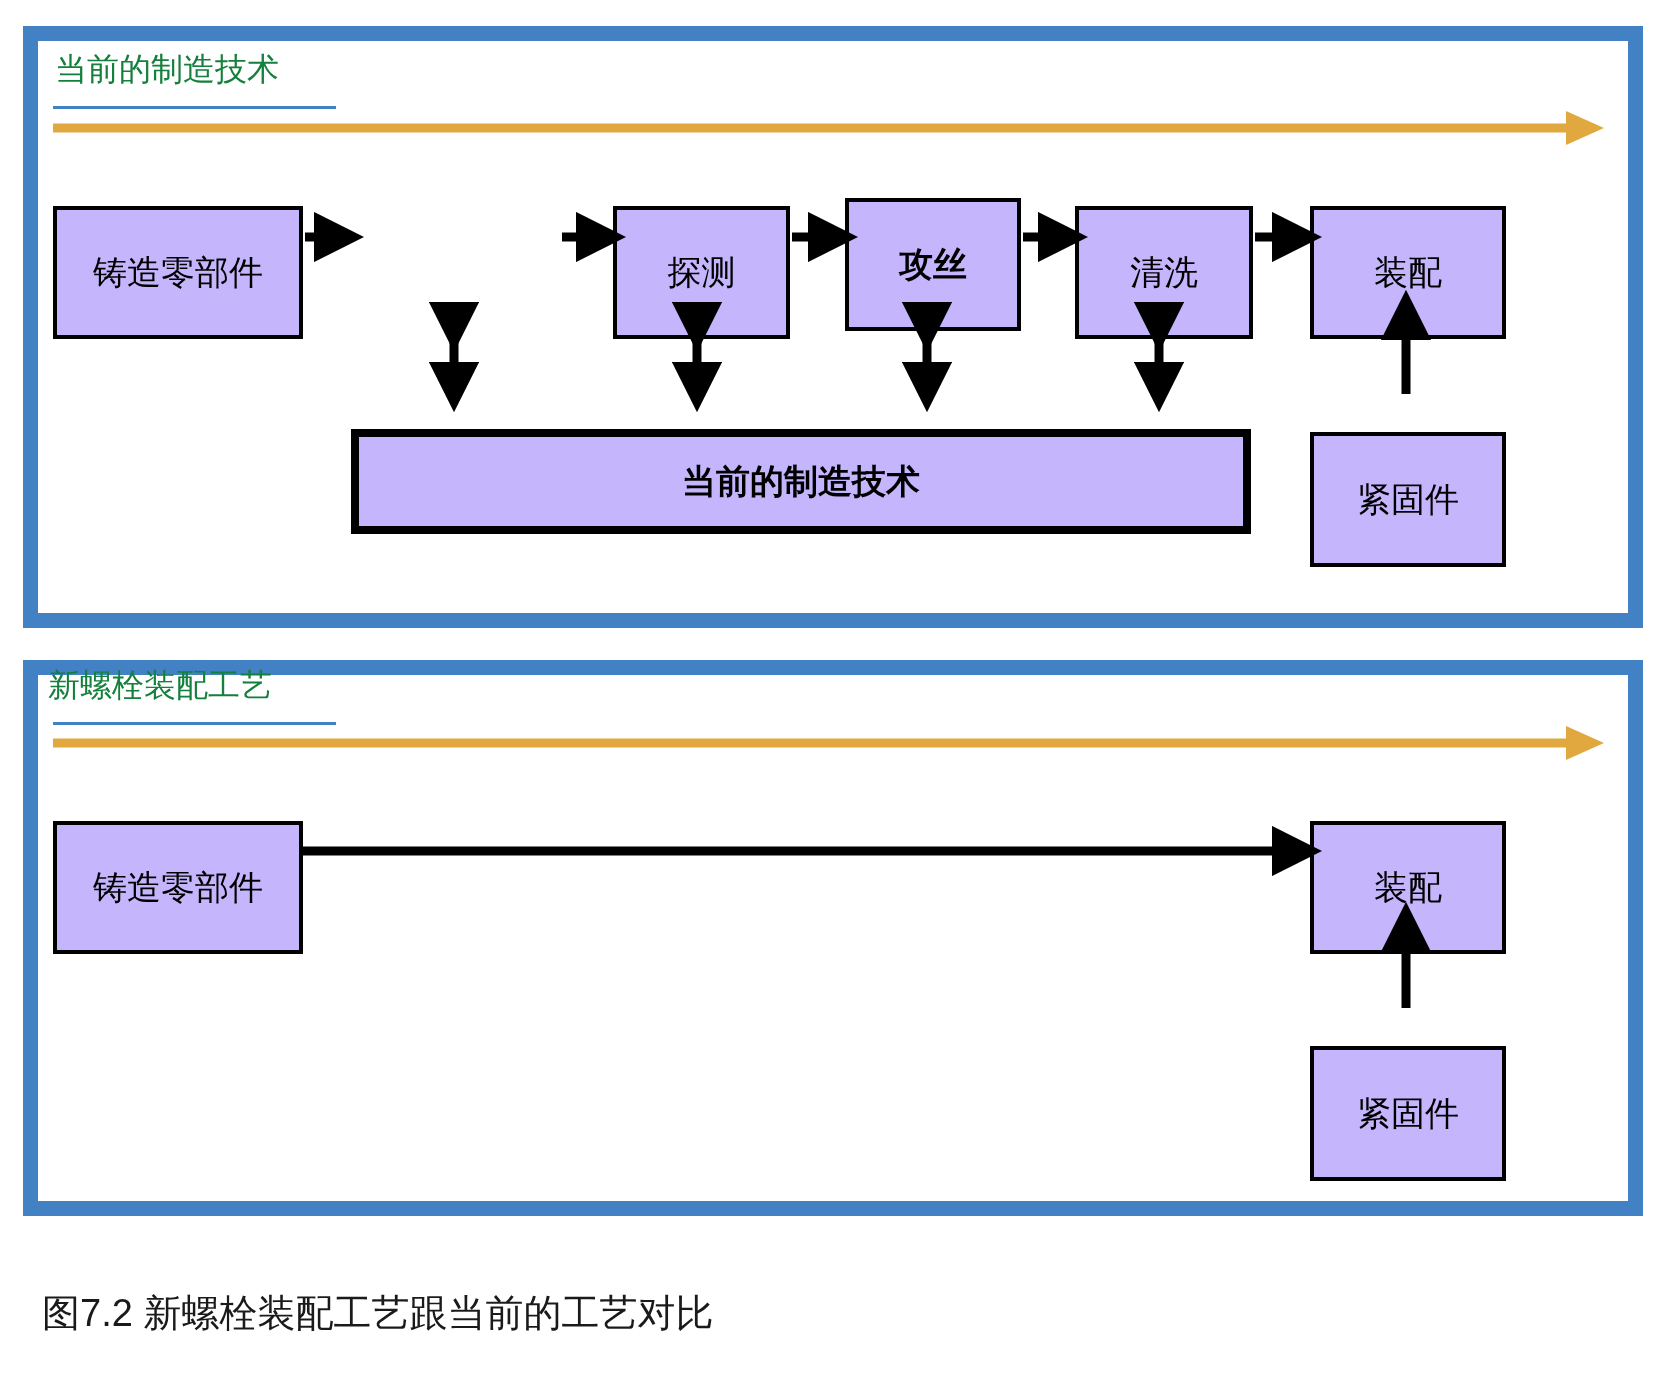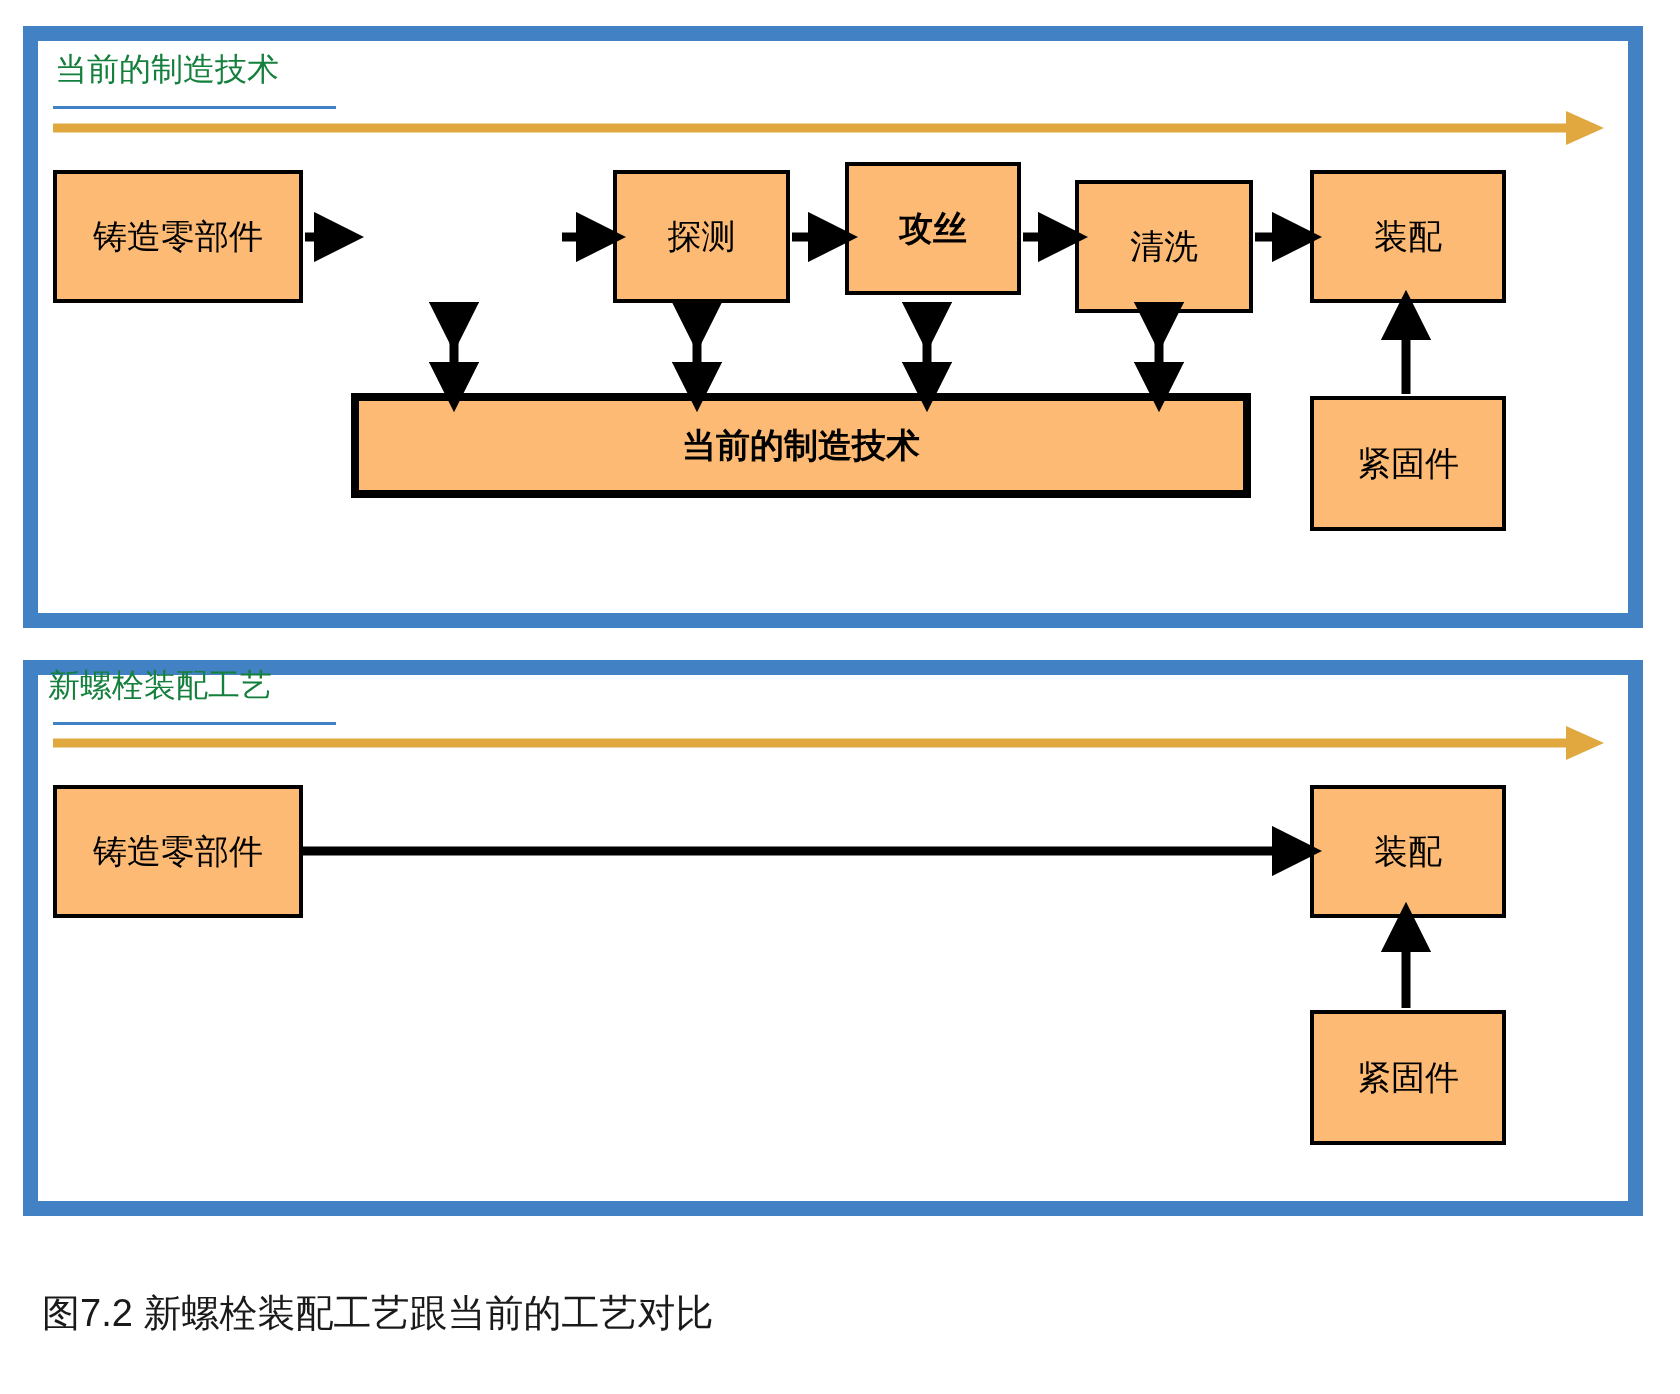--- a/index.html
+++ b/index.html
@@ -44,28 +44,29 @@
     position: absolute;
     height: 3px;
     background: #4282c4;
   }
 
   
   .pbox {
     position: absolute;
     box-sizing: border-box;
     border: 4px solid #000000;
-    background: #fdba74;
+    background: #c4b5fd;
     display: flex;
     align-items: center;
     justify-content: center;
     color: #000000;
     font-size: 34px;
     font-family: "Liberation Sans", "DejaVu Sans", sans-serif;
     white-space: nowrap;
+    margin-top: 36px;
   }
   .pbox.thick {
     border-width: 8px;
     font-weight: bold;
   }
 
   
   .arrows {
     position: absolute;
     left: 0; top: 0;
@@ -92,21 +93,21 @@
 <div class="page">
 
   <div class="panel" id="panel-current"></div>
 
   <div class="panel-title" style="left:55px; top:52px;">当前的制造技术</div>
   <div class="title-underline" style="left:53px; top:106px; width:283px;"></div>
 
   <div class="pbox" style="left:53px;  top:170px; width:250px; height:133px;">铸造零部件</div>
   <div class="pbox" style="left:613px; top:170px; width:177px; height:133px;text-align:right;">探测</div>
   <div class="pbox" style="left:845px; top:162px; width:176px; height:133px;font-weight:bold;">攻丝</div>
-  <div class="pbox" style="left:1075px; top:180px; width:178px; height:133px;">清洗</div>
+  <div class="pbox" style="left:1075px; top:170px; width:178px; height:133px;">清洗</div>
   <div class="pbox" style="left:1310px; top:170px; width:196px; height:133px;">装配</div>
 
   <div class="pbox thick" style="left:351px; top:393px; width:900px; height:105px;">当前的制造技术</div>
 
   <div class="pbox" style="left:1310px; top:396px; width:196px; height:135px;">紧固件</div>
 
   <div class="panel" id="panel-new"></div>
 
   <div class="panel-title" style="left:48px; top:668px;text-align:center;">新螺栓装配工艺</div>
   <div class="title-underline" style="left:53px; top:722px; width:283px;"></div>

